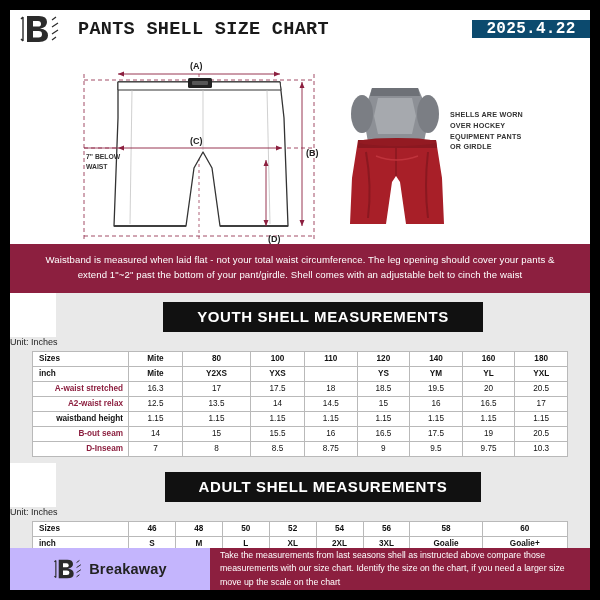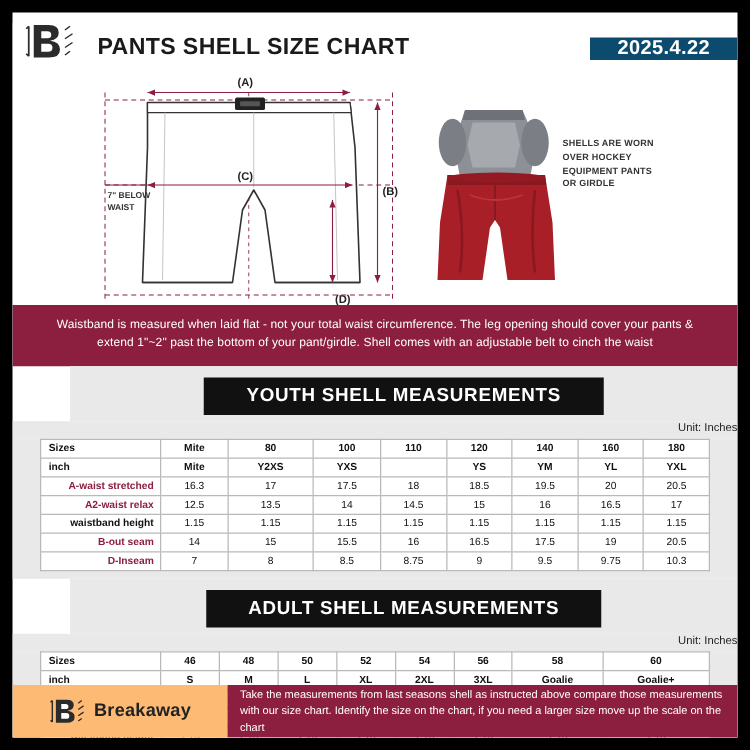--- a/index.html
+++ b/index.html
@@ -14,21 +14,22 @@
     left: 10px; top: 10px;
     width: 580px; height: 580px;
     background: #ffffff;
     overflow: hidden;
   }
 
   
   .header {
     display: flex;
     height: 38px;
-    align-items: flex-end;
+    align-items: center;
+    font-family: Liberation Mono, monospace;
   }
   .header-logo {
     width: 60px;
     background: #fff;
     display: flex; align-items: center; justify-content: center;
   }
   .header-title {
     flex: 1;
     background: #ffffff;
     display: flex;
@@ -102,21 +103,21 @@
     display: inline-block;
     background: #111;
     color: #fff;
     font-size: 15px;
     font-weight: bold;
     letter-spacing: 0.6px;
     padding: 6px 34px 7px;
   }
   .unit {
     background: #e9e9e9;
-    text-align: right;
+    text-align: left;
     font-size: 9px;
     color: #222;
     padding-bottom: 4px;
   }
 
   
   .tablewrap { background: #e9e9e9; padding: 0 22px 6px; }
   table { border-collapse: collapse; width: 100%; background: #fff; }
   th, td {
     border: 1px solid #b9b9b9;
@@ -137,22 +138,22 @@
   .lbl-red { color: #8c1f3f; }
 
   
   .footer {
     position: absolute;
     left: 0; bottom: 0;
     width: 580px; height: 42px;
     display: flex;
   }
   .footer-left {
-    width: 172px;
-    background: #fdba74;
+    width: 200px;
+    background: #c4b5fd;
     display: flex;
     align-items: center;
     justify-content: center;
     gap: 6px;
   }
   .footer-brand {
     font-size: 14.5px;
     font-weight: bold;
     color: #222;
     letter-spacing: 0.2px;

